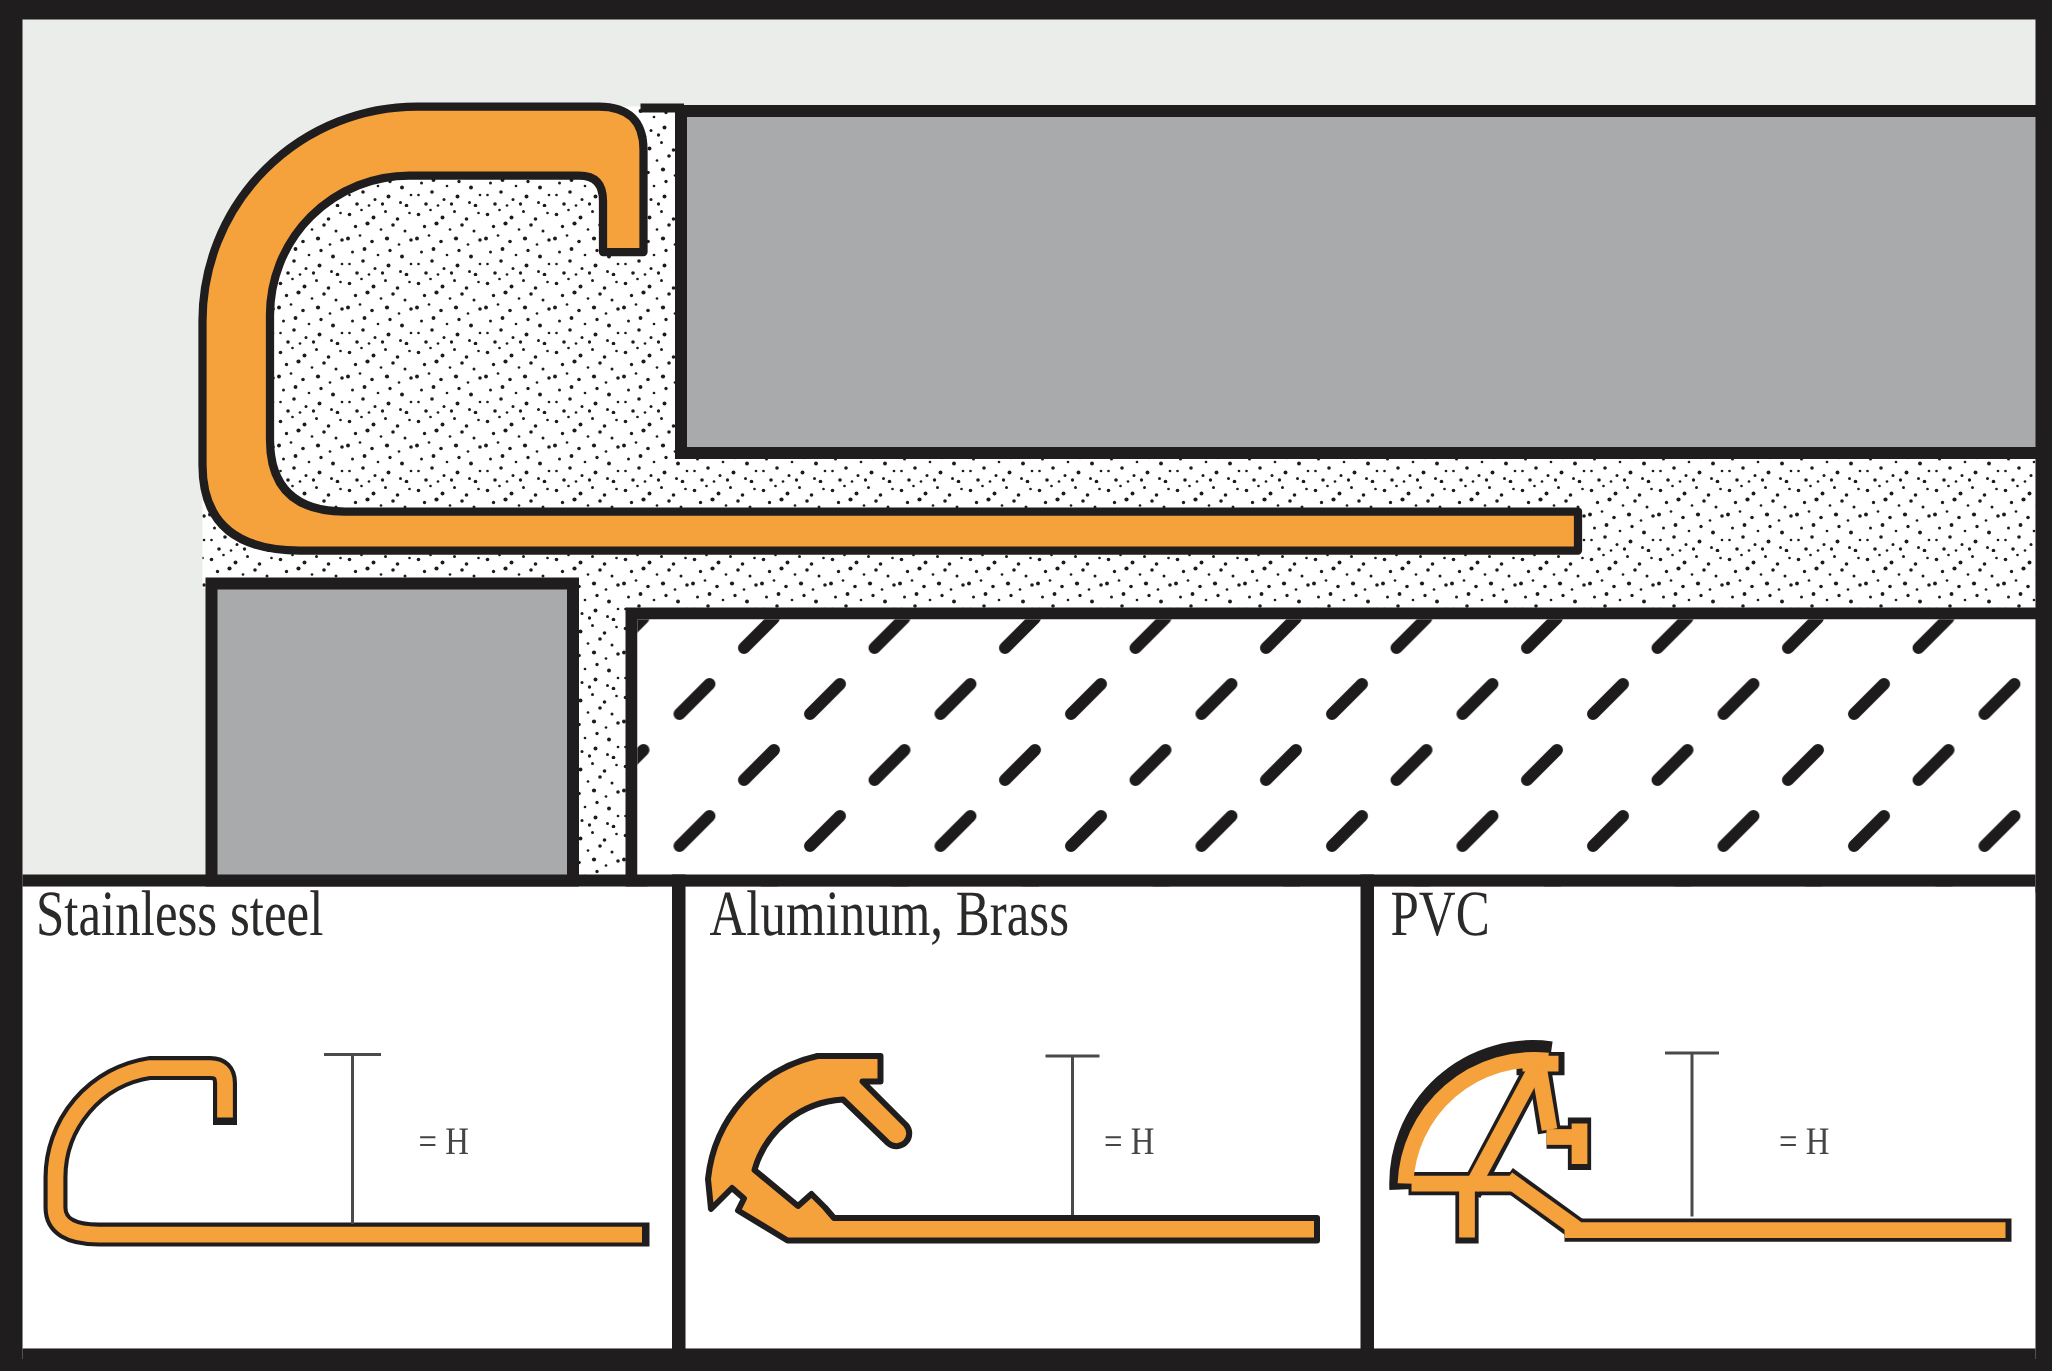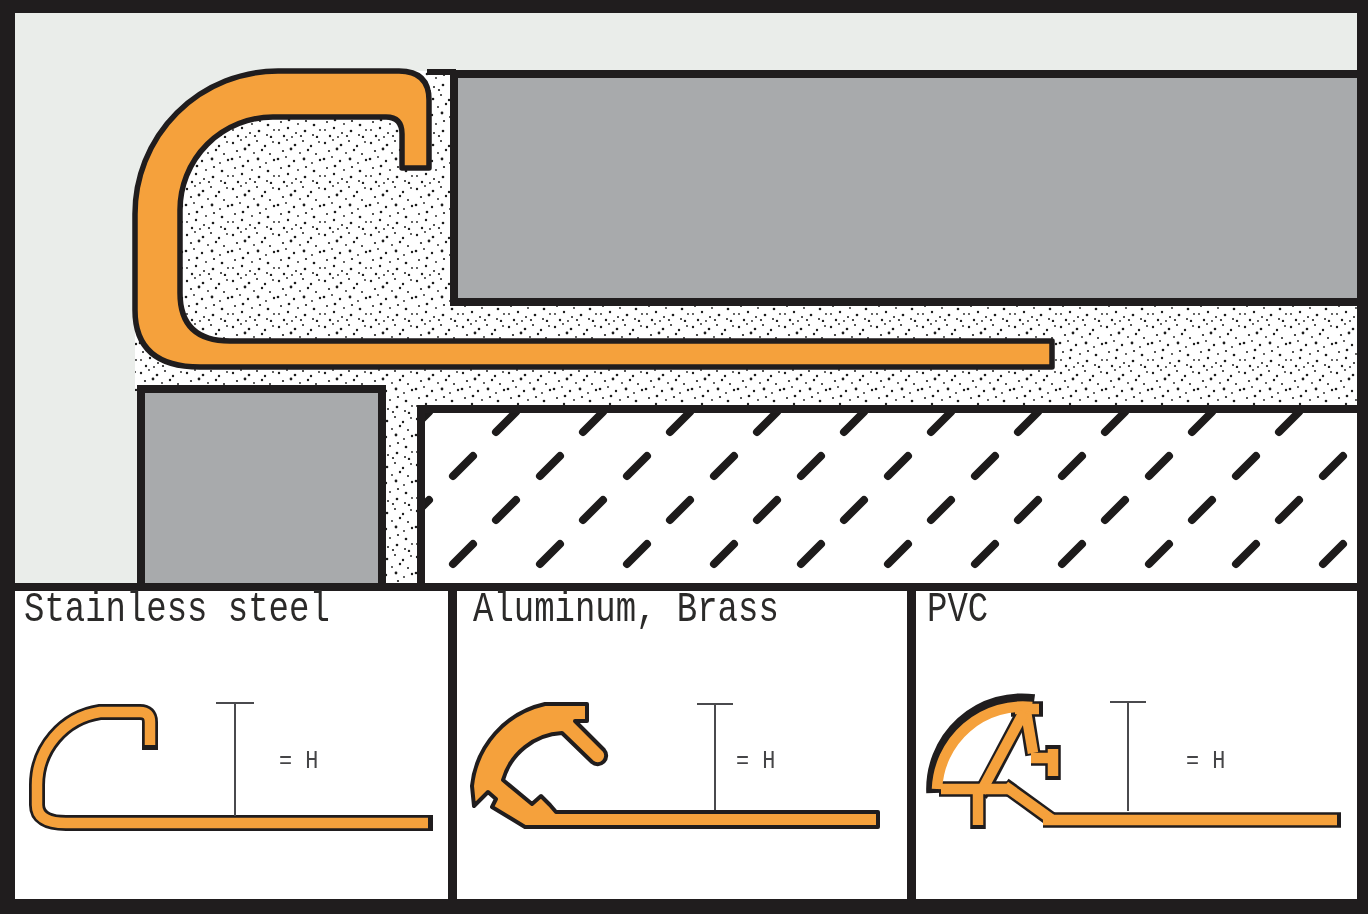--- a/index.html
+++ b/index.html
@@ -1,21 +1,21 @@
 <!DOCTYPE html>
 <html><head>
 <meta charset="utf-8">
 <style>
   html,body{margin:0;padding:0;background:#3a3a3a;}
   #stage{
     position:relative;
     width:1368px;height:914px;
     background:#f97316;
     overflow:hidden;
-    font-family:Liberation Mono, monospace;
+    font-family:Liberation Serif, serif;
   }
   #scene{position:absolute;left:0;top:0;}
   .panel-label{
     position:absolute;
     font-size:43px;
     line-height:1.1;
     color:#2b2a29;
     white-space:nowrap;
     transform:scaleX(0.79);
     transform-origin:left top;

